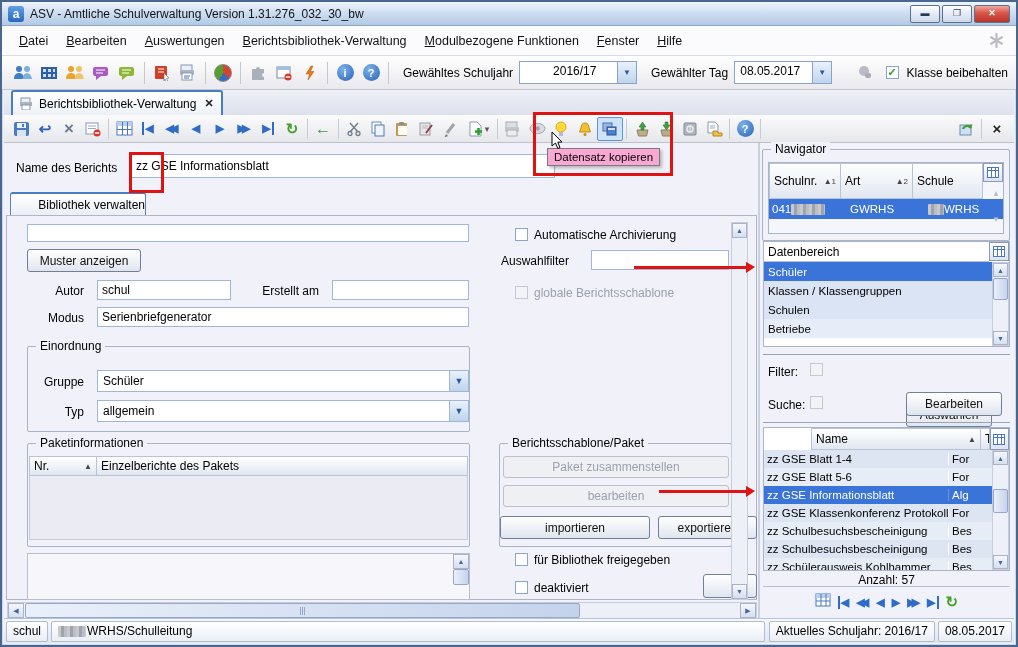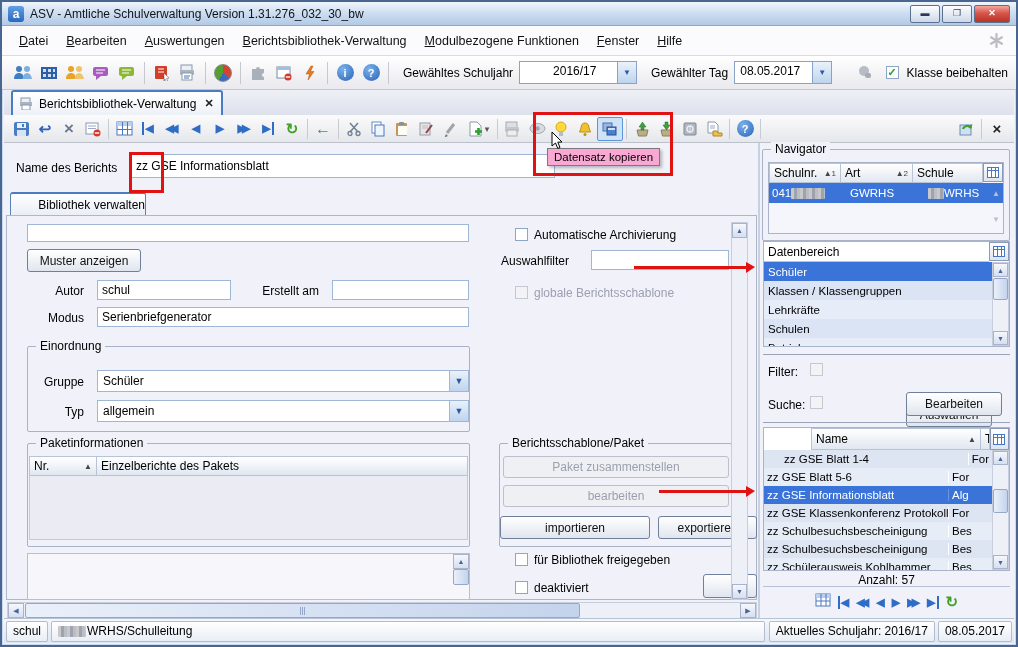--- a/index.html
+++ b/index.html
@@ -525,21 +525,21 @@
     </span>
     <span class="sb-btn abs" style="right:0;top:0;width:16px;height:15px;">▶</span>
   </div>
 
   <div class="abs" style="left:756px;top:141px;width:2px;height:477px;background:#c9d1e0;"></div>
 
   <div class="grp" style="left:760px;top:147px;width:248px;height:92px;">
     <span class="legend">Navigator</span>
   </div>
   <div class="abs" style="left:766px;top:160px;width:236px;height:72px;border:1px solid #aab4c8;background:#f4f6fb;">
-    <div style="display:flex;height:20px;">
+    <div style="display:flex;height:36px;">
       <span class="th" style="width:72px;justify-content:space-between;">
           <span>Schulnr.</span>
           <span class="sort">▲<span>1</span></span>
         </span>
       <span class="th" style="width:72px;border-left:none;justify-content:space-between;">
           <span>Art</span>
           <span class="sort">▲<span>2</span></span>
         </span>
       <span class="th" style="flex:1;border-left:none;">
           <span>Schule</span>
@@ -576,23 +576,20 @@
           </svg>
       </span>
     </div>
     <div style="position:absolute;left:0;top:20px;right:17px;bottom:0;overflow:hidden;">
       <div class="row sel" style="height:19px;padding:0 4px;">
           <span>Schüler</span>
         </div>
       <div class="row" style="height:19px;padding:0 4px;background:#dbe4f4;">
           <span>Klassen / Klassengruppen</span>
         </div>
-      <div class="row" style="height:19px;padding:0 4px;background:#e6ecf8;">
-          <span>Lehrkräfte</span>
-        </div>
       <div class="row" style="height:19px;padding:0 4px;background:#dbe4f4;">
           <span>Schulen</span>
         </div>
       <div class="row" style="height:19px;padding:0 4px;background:#e6ecf8;">
           <span>Betriebe</span>
         </div>
     </div>
     <div class="abs sb-track" style="right:0;top:20px;width:17px;bottom:0;">
       <span class="sb-btn abs" style="left:0;top:0;width:15px;height:14px;">▲</span>
       <span class="sb-thumb abs" style="left:0;top:15px;width:15px;height:22px;"></span>
@@ -626,21 +623,21 @@
         <svg width="12" height="11">
             <rect x="0.5" y="0.5" width="11" height="10" fill="#fff" stroke="#4a78c0"></rect>
             <line x1="0.5" y1="3.5" x2="11.5" y2="3.5" stroke="#4a78c0"></line>
             <line x1="4.5" y1="0.5" x2="4.5" y2="10.5" stroke="#4a78c0"></line>
             <line x1="8.5" y1="0.5" x2="8.5" y2="10.5" stroke="#4a78c0"></line>
           </svg>
       </span>
     </div>
     <div style="position:absolute;left:0;top:22px;right:17px;bottom:0;overflow:hidden;">
       <div class="row" style="height:18px;background:#dde5f3;">
-          <span style="width:178px;padding:0 20px;overflow:hidden;">zz GSE Blatt 1-4</span>
+          <span style="width:178px;padding:0 3px;overflow:hidden;">zz GSE Blatt 1-4</span>
           <span style="flex:1;padding:0 3px;border-left:1px solid #fff;">For</span>
         </div>
       <div class="row" style="height:18px;background:#e7edf7;">
           <span style="width:178px;padding:0 3px;overflow:hidden;">zz GSE Blatt 5-6</span>
           <span style="flex:1;padding:0 3px;border-left:1px solid #fff;">For</span>
         </div>
       <div class="row sel" style="height:18px;">
           <span style="width:178px;padding:0 3px;overflow:hidden;">zz GSE Informationsblatt</span>
           <span style="flex:1;padding:0 3px;border-left:1px solid #6a94e0;">Alg</span>
         </div>

